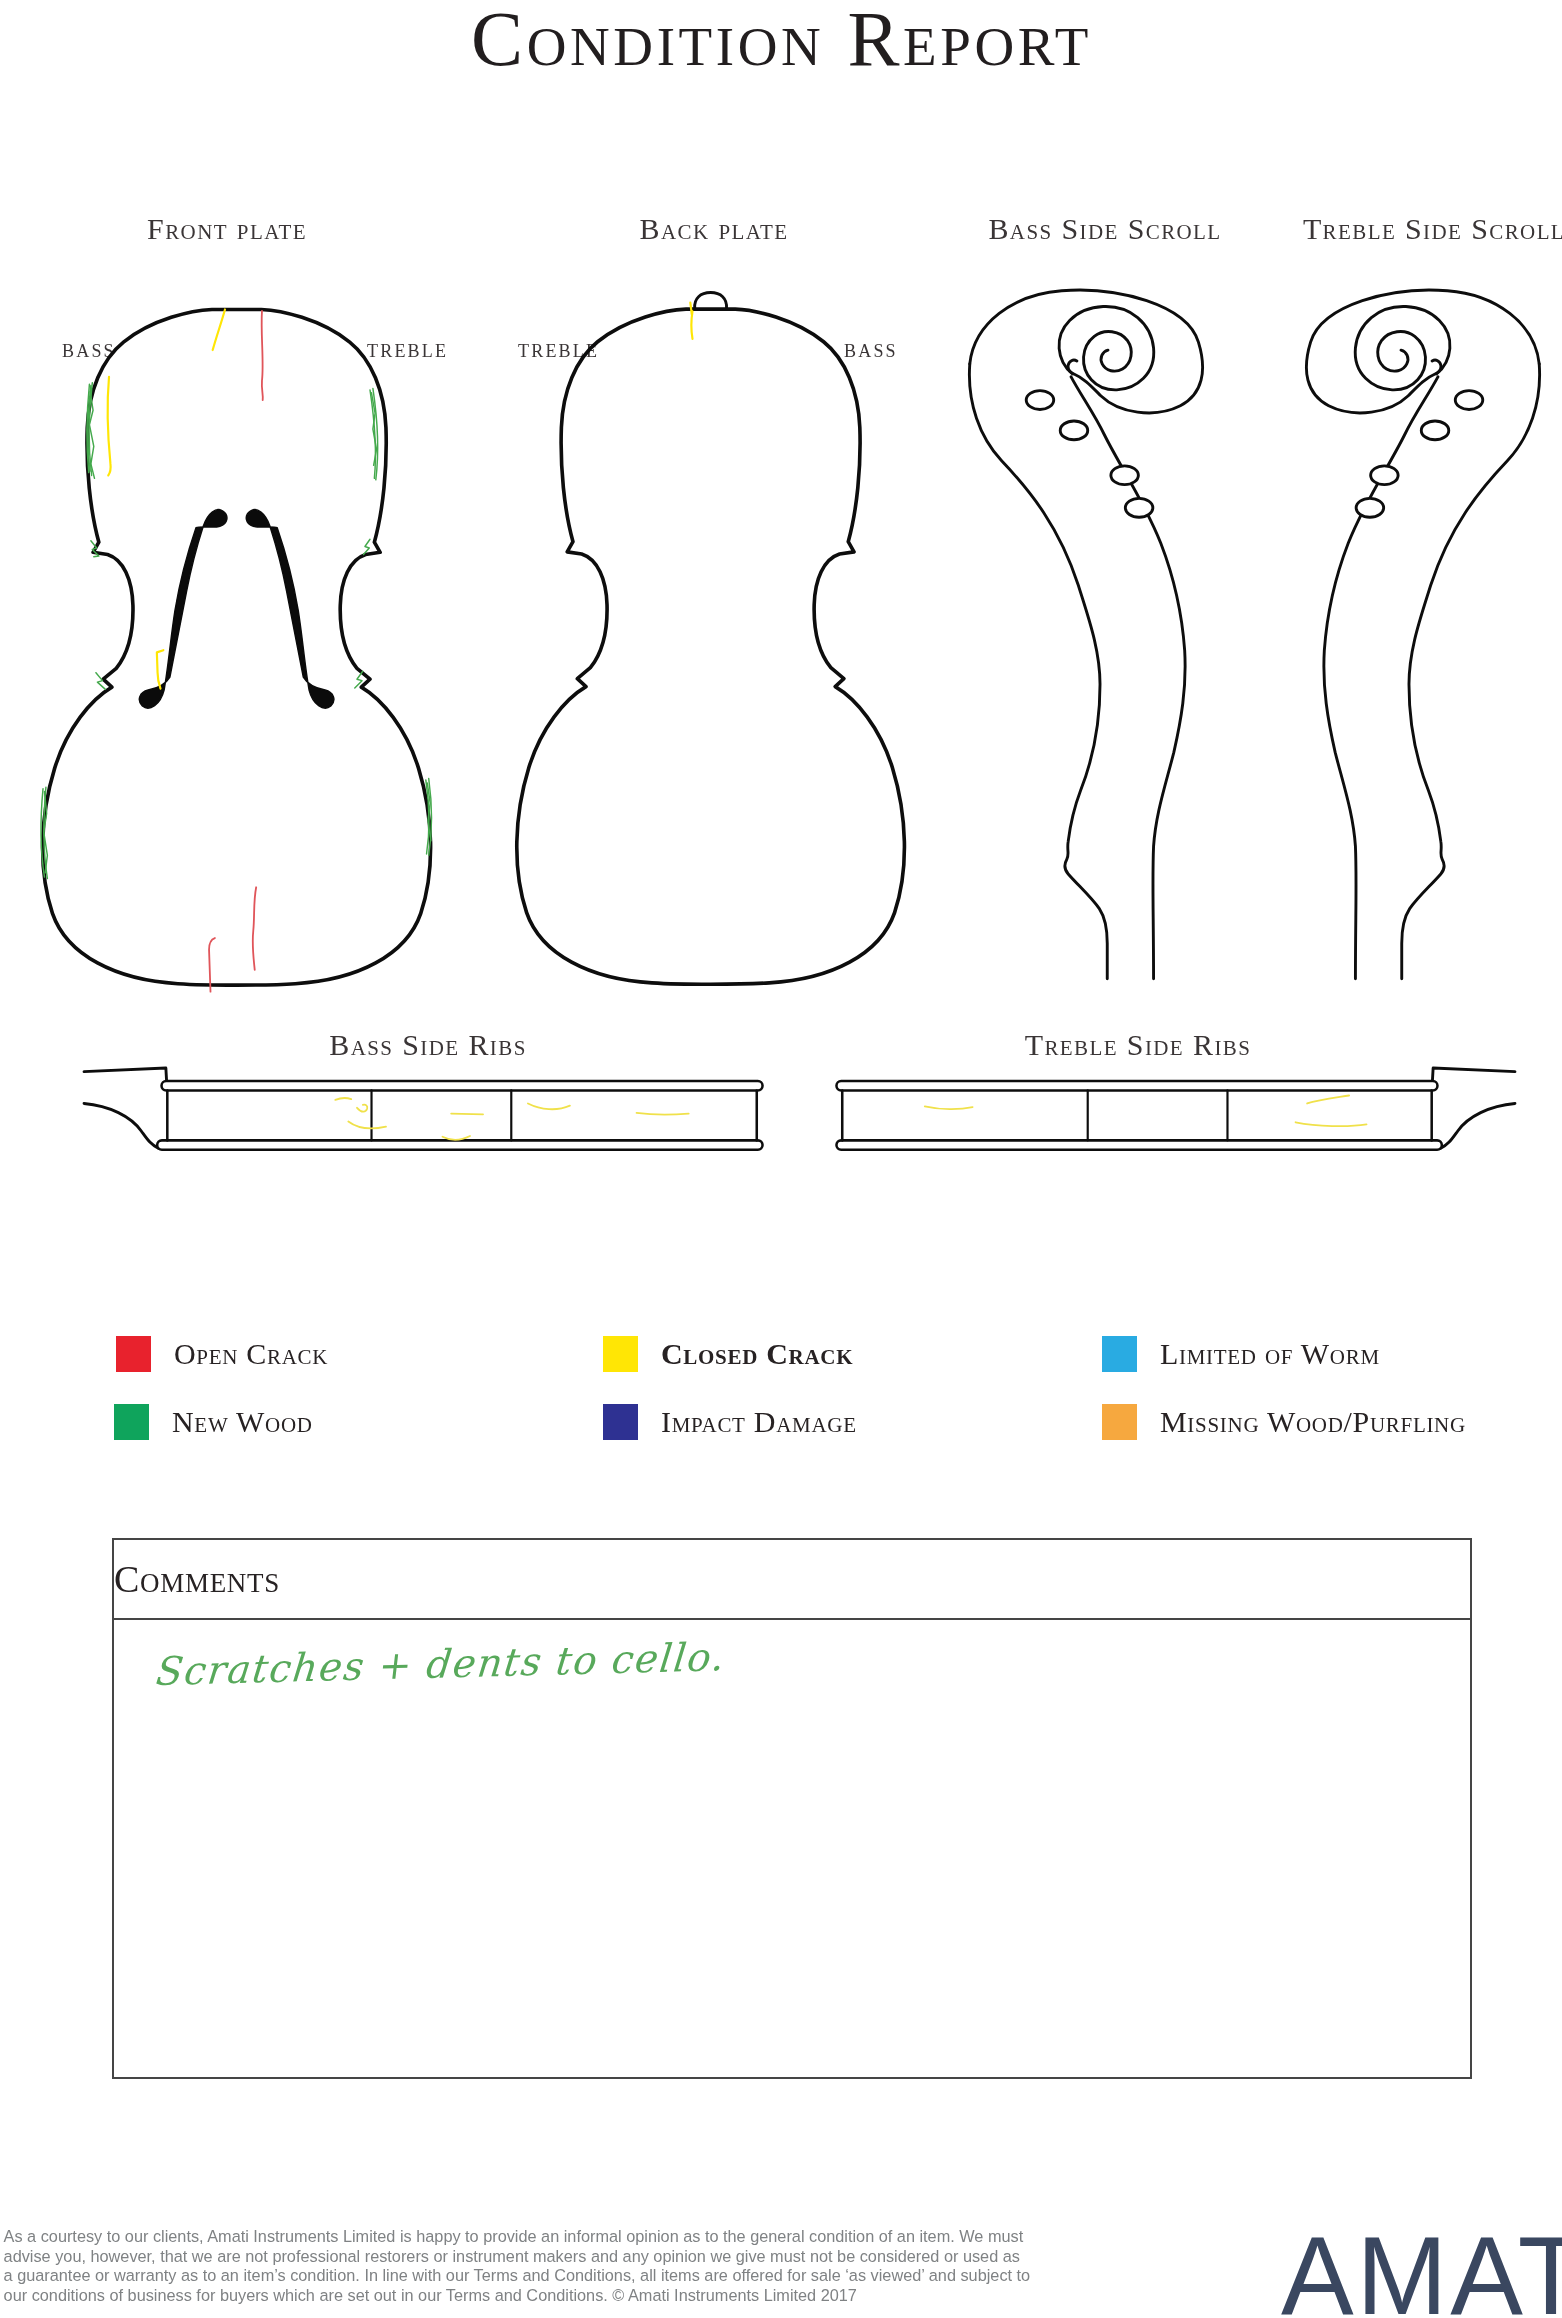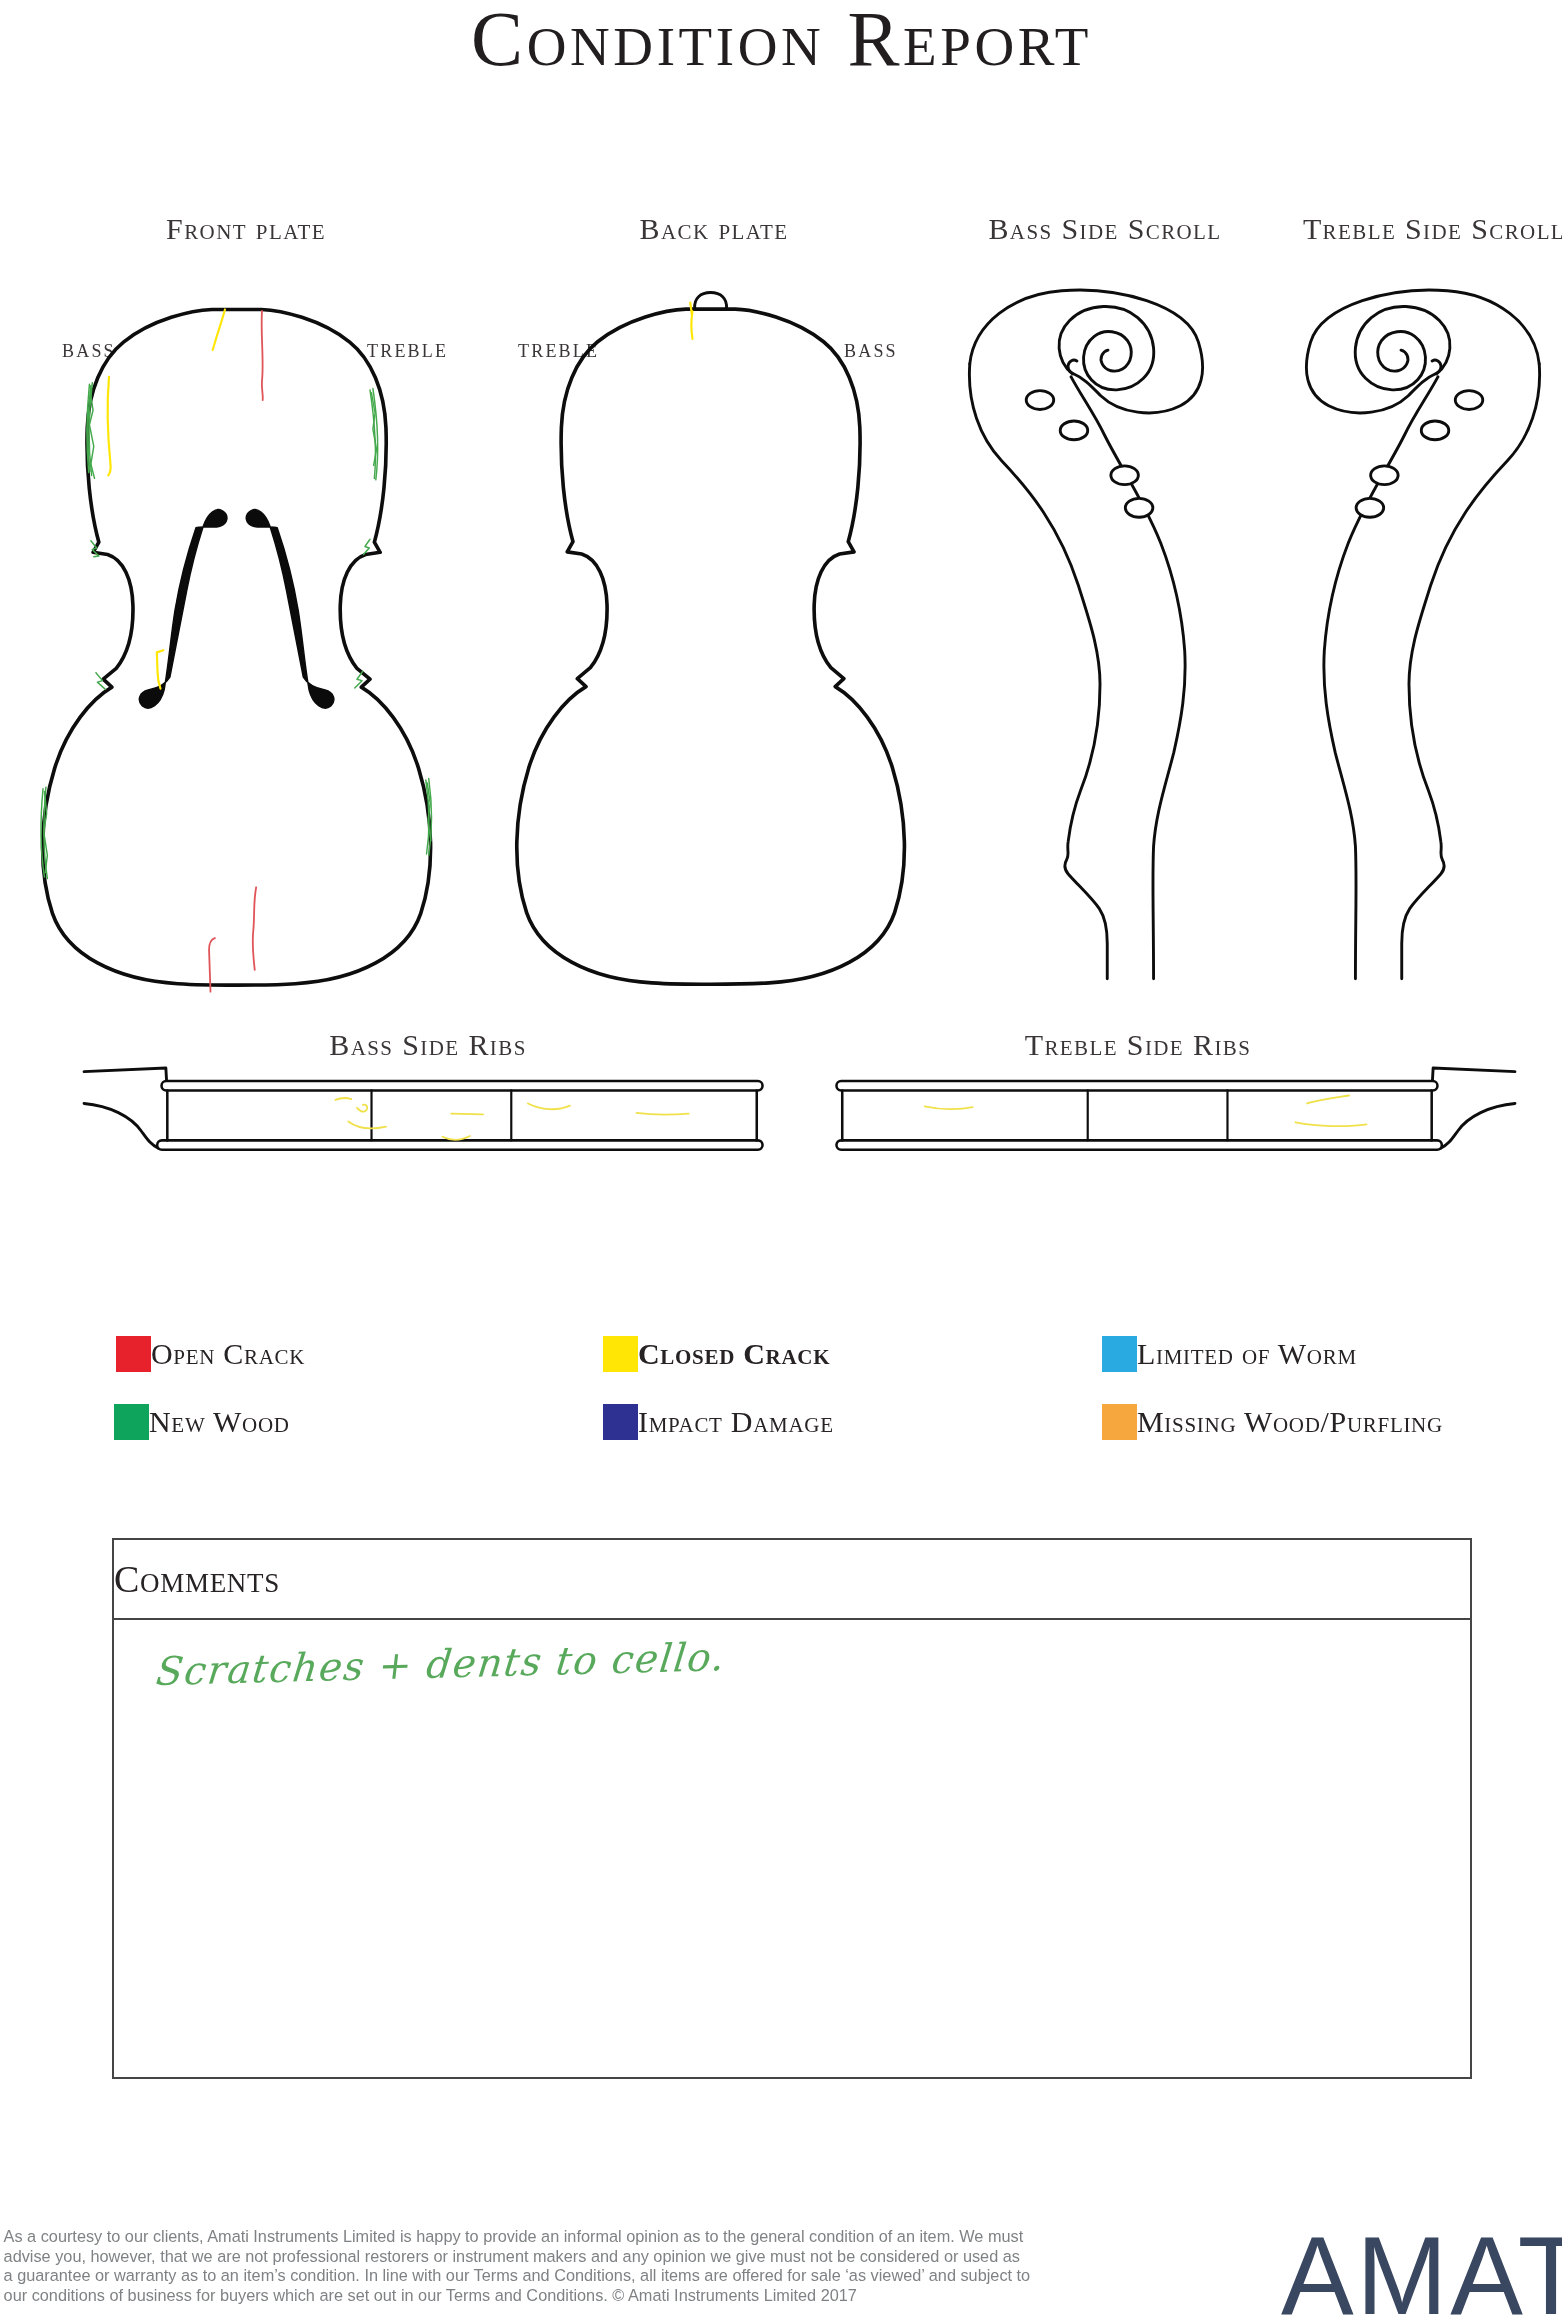--- a/index.html
+++ b/index.html
@@ -45,20 +45,21 @@
   .thin-outline{fill:none;stroke:#0d0d0d;stroke-width:4;stroke-linecap:round;stroke-linejoin:round;}
   .fhole{fill:#0b0b0b;stroke:#0b0b0b;stroke-width:2;stroke-linejoin:round;}
   .mark{fill:none;stroke-linecap:round;stroke-linejoin:round;}
   .mk-yellow{stroke:#ffe605;stroke-width:3;}
   .mk-yellow-pale{stroke:#f0e14a;stroke-width:2.5;}
   .mk-red{stroke:#e0555a;stroke-width:2.5;}
   .mk-green{stroke:#44a94c;stroke-width:2;}
   .legend-item{position:absolute;display:flex;align-items:center;}
   .swatch{width:35px;height:36px;flex:0 0 auto;}
   .legend-label{
+    margin-left:23px;
     font-size:30px;
     letter-spacing:0.7px;
     color:#272223;
     font-variant:small-caps;
     white-space:nowrap;
   }
   .legend-label.bold{font-weight:700;text-align:center;}
   .comments-box{
     position:absolute;
     left:112px;top:1538px;
@@ -112,21 +113,21 @@
     white-space:nowrap;
   }
 </style>
 </head>
 <body>
 
 <div class="page">
 
   <h1 class="title sc">Condition Report</h1>
 
-  <div class="sec-label" style="left:246px;top:212px">Front plate</div>
+  <div class="sec-label" style="left:227px;top:212px">Front plate</div>
   <div class="sec-label" style="left:714px;top:212px">Back plate</div>
   <div class="sec-label" style="left:1105px;top:212px">Bass Side Scroll</div>
   <div class="sec-label" style="left:1434px;top:212px">Treble Side Scroll</div>
 
   <div class="side-label" style="left:62px;top:341px">BASS</div>
   <div class="side-label" style="left:367px;top:341px">TREBLE</div>
   <div class="side-label" style="left:518px;top:341px">TREBLE</div>
   <div class="side-label" style="left:844px;top:341px">BASS</div>
 
   <svg style="left:22px;top:297px" width="435" height="689" viewBox="0 0 600 950">

